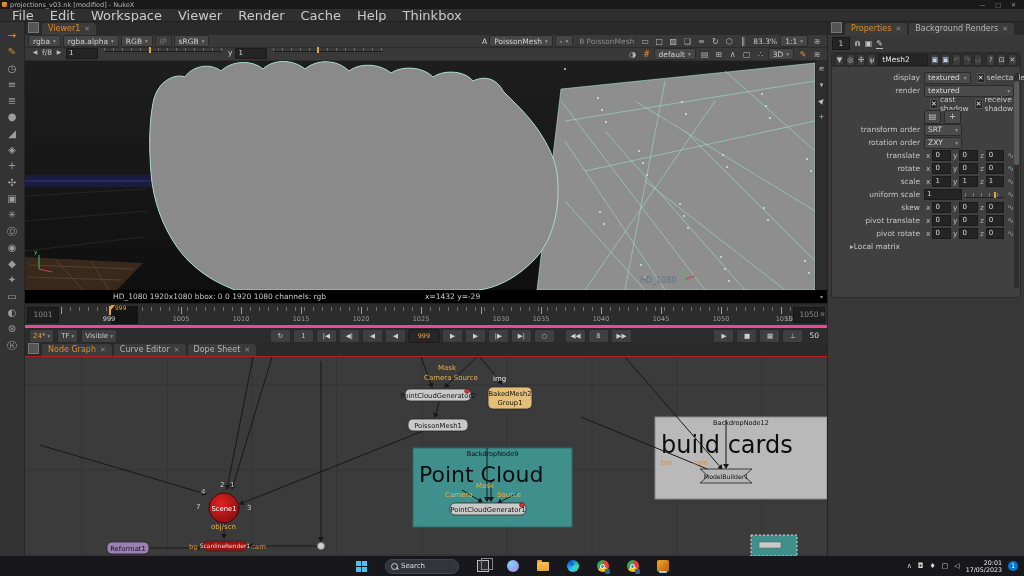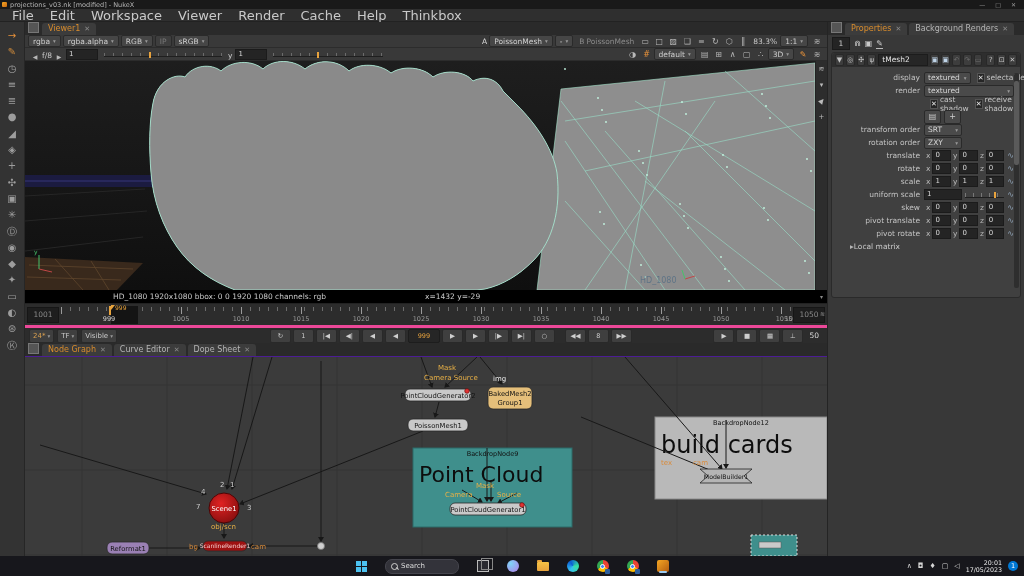--- a/index.html
+++ b/index.html
@@ -16,21 +16,21 @@
   
   #lefttoolbar{position:absolute;left:0;top:22px;width:25px;height:534px;background:#333333;border-right:1px solid #262626;box-sizing:border-box;display:flex;flex-direction:column;align-items:center;padding-top:6px;}
   .ltb-icon{width:16px;height:16.3px;font-size:10px;line-height:16px;text-align:center;color:#9d9d9d;}
   
   #viewer{position:absolute;left:25px;top:22px;width:802px;height:321px;background:#383838;}
   .tabbar{height:13px;background:#2a2a2a;display:flex;align-items:flex-end;}
   .panel-handle{width:9px;height:9px;background:#555;margin:0 3px 2px 3px;border:1px solid #777;}
   .tab{height:12px;line-height:12px;font-size:8px;padding:0 6px;background:#3c3c3c;color:#b5b5b5;border-radius:3px 3px 0 0;margin-right:2px;display:flex;align-items:center;gap:4px;}
   .tab.active{color:#d98c2c;}
   .tab .x{color:#888;font-size:7px;}
-  #vrow1,#vrow2{height:13px;background:#393939;border-bottom:1px solid #2c2c2c;display:flex;align-items:flex-end;padding:0 3px;box-sizing:border-box;font-size:7.5px;}
+  #vrow1,#vrow2{height:13px;background:#393939;border-bottom:1px solid #2c2c2c;display:flex;align-items:flex-start;padding:0 3px;box-sizing:border-box;font-size:7.5px;}
   .vbtn{background:#464646;border:1px solid #2a2a2a;border-radius:2px;height:10px;line-height:9px;padding:0 4px;margin-right:2px;color:#cfcfcf;display:flex;align-items:center;gap:3px;}
   .vbtn.dim{color:#7a7a7a;background:#3e3e3e;}
   .ddarr{font-size:5.5px;color:#999;}
   .vicon{width:12px;text-align:center;font-size:8px;color:#b9b9b9;margin:0 1px;}
   .badge{font-size:7.5px;color:#ddd;margin:0 2px 0 4px;}
   .sliderline{height:1px;background:#1f1f1f;position:relative;border-top:3px solid transparent;border-bottom:3px solid transparent;background-clip:content-box;}
   .ticks{position:absolute;top:-3px;left:0;right:0;height:3px;background:repeating-linear-gradient(90deg,#6b6b6b 0 1px,transparent 1px 9px);}
   .smark{position:absolute;top:-4px;width:2px;height:6px;background:#e8a33d;}
   #viewport{position:absolute;left:0;top:39px;width:946px;height:229px;background:#0f766e;}
   #vstrip{position:absolute;left:790px;top:39px;width:12px;height:229px;background:#2d2d2d;border-left:1px solid #222;box-sizing:border-box;display:flex;flex-direction:column;align-items:center;gap:8px;padding-top:4px;}
@@ -51,21 +51,21 @@
   #playflag{position:absolute;top:1px;width:0;height:0;border-left:4px solid #e8a33d;border-bottom:5px solid transparent;}
   #phlabel{position:absolute;top:0px;font-size:6px;color:#e8a33d;}
   #tl-collapse{position:absolute;right:2px;top:6px;font-size:6px;color:#999;}
   
   #transport{position:absolute;left:0;top:303px;width:802px;height:18px;background:#2c2c2c;border-top:3px solid #ec4899;display:flex;align-items:center;padding:0 4px;box-sizing:border-box;font-size:7px;}
   .tbtn{background:#3f3f3f;border:1px solid #292929;border-radius:2px;height:12px;min-width:15px;padding:0 2px;margin-right:2px;color:#cfcfcf;display:flex;align-items:center;justify-content:center;font-size:6.5px;}
   #curframe{color:#e8a33d;background:#262626;border:1px solid #1d1d1d;min-width:26px;}
   .tsel{display:flex;align-items:center;gap:2px;background:#3f3f3f;border:1px solid #292929;border-radius:2px;height:12px;padding:0 3px;margin-right:3px;color:#c9c9c9;}
   #fpsbox span:first-child{color:#d9a050;}
   
-  #ngraph{position:absolute;left:25px;top:343px;width:802px;height:213px;background:#4c1d95;}
+  #ngraph{position:absolute;left:25px;top:343px;width:802px;height:213px;background:#b91c1c;}
   #ngcanvas{position:absolute;left:0;top:14px;width:802px;height:199px;}
   
   #rightpanel{position:absolute;left:827px;top:22px;width:197px;height:534px;background:#383838;border-left:1px solid #242424;box-sizing:border-box;}
   #prop-tools{height:15px;display:flex;align-items:center;padding:1px 4px;gap:4px;}
   #prop-tools .cnt{width:16px;height:11px;background:#242424;border:1px solid #1a1a1a;font-size:7.5px;text-align:center;line-height:11px;color:#ccc;}
   #prop-tools span.ticon{font-size:8px;color:#c9c9c9;}
   #nodebox{position:absolute;left:3px;top:30px;width:188px;height:244px;background:#404040;border:1px solid #2a2a2a;border-radius:3px;}
   #nodehdr{height:14px;background:#2e2e2e;border-radius:3px 3px 0 0;display:flex;align-items:center;padding:0 3px;gap:2px;}
   #nodehdr .hic{font-size:7px;color:#c3c3c3;background:#3d3d3d;border:1px solid #282828;border-radius:2px;width:12px;height:10px;line-height:10px;text-align:center;}
   #nodehdr .hic.bright{color:#bfd4e8;}
@@ -388,21 +388,21 @@
       <div class="ticks"></div>
         <div class="ticks2"></div>
       <div id="inrange" style="left: 50px;"></div>
       <div id="labels">
           <div class="tlab" style="left: 48px; color: rgb(213, 213, 213);">999</div>
           <div class="tlab" style="left: 120px;">1005</div>
           <div class="tlab" style="left: 180px;">1010</div>
           <div class="tlab" style="left: 240px;">1015</div>
           <div class="tlab" style="left: 300px;">1020</div>
           <div class="tlab" style="left: 360px;">1025</div>
-          <div class="tlab" style="left: 420px;">1030</div>
+          <div class="tlab" style="left: 440px;">1030</div>
           <div class="tlab" style="left: 480px;">1035</div>
           <div class="tlab" style="left: 540px;">1040</div>
           <div class="tlab" style="left: 600px;">1045</div>
           <div class="tlab" style="left: 660px;">1050</div>
           <div class="tlab" style="left: 723px;">1055</div>
           <div class="tlab" style="left: 732px;">1056</div>
         </div>
       <div id="playhead" style="left: 48px;"></div>
       <div id="playflag" style="left: 50px;"></div>
       <div id="phlabel" style="left: 54px;">999</div>

